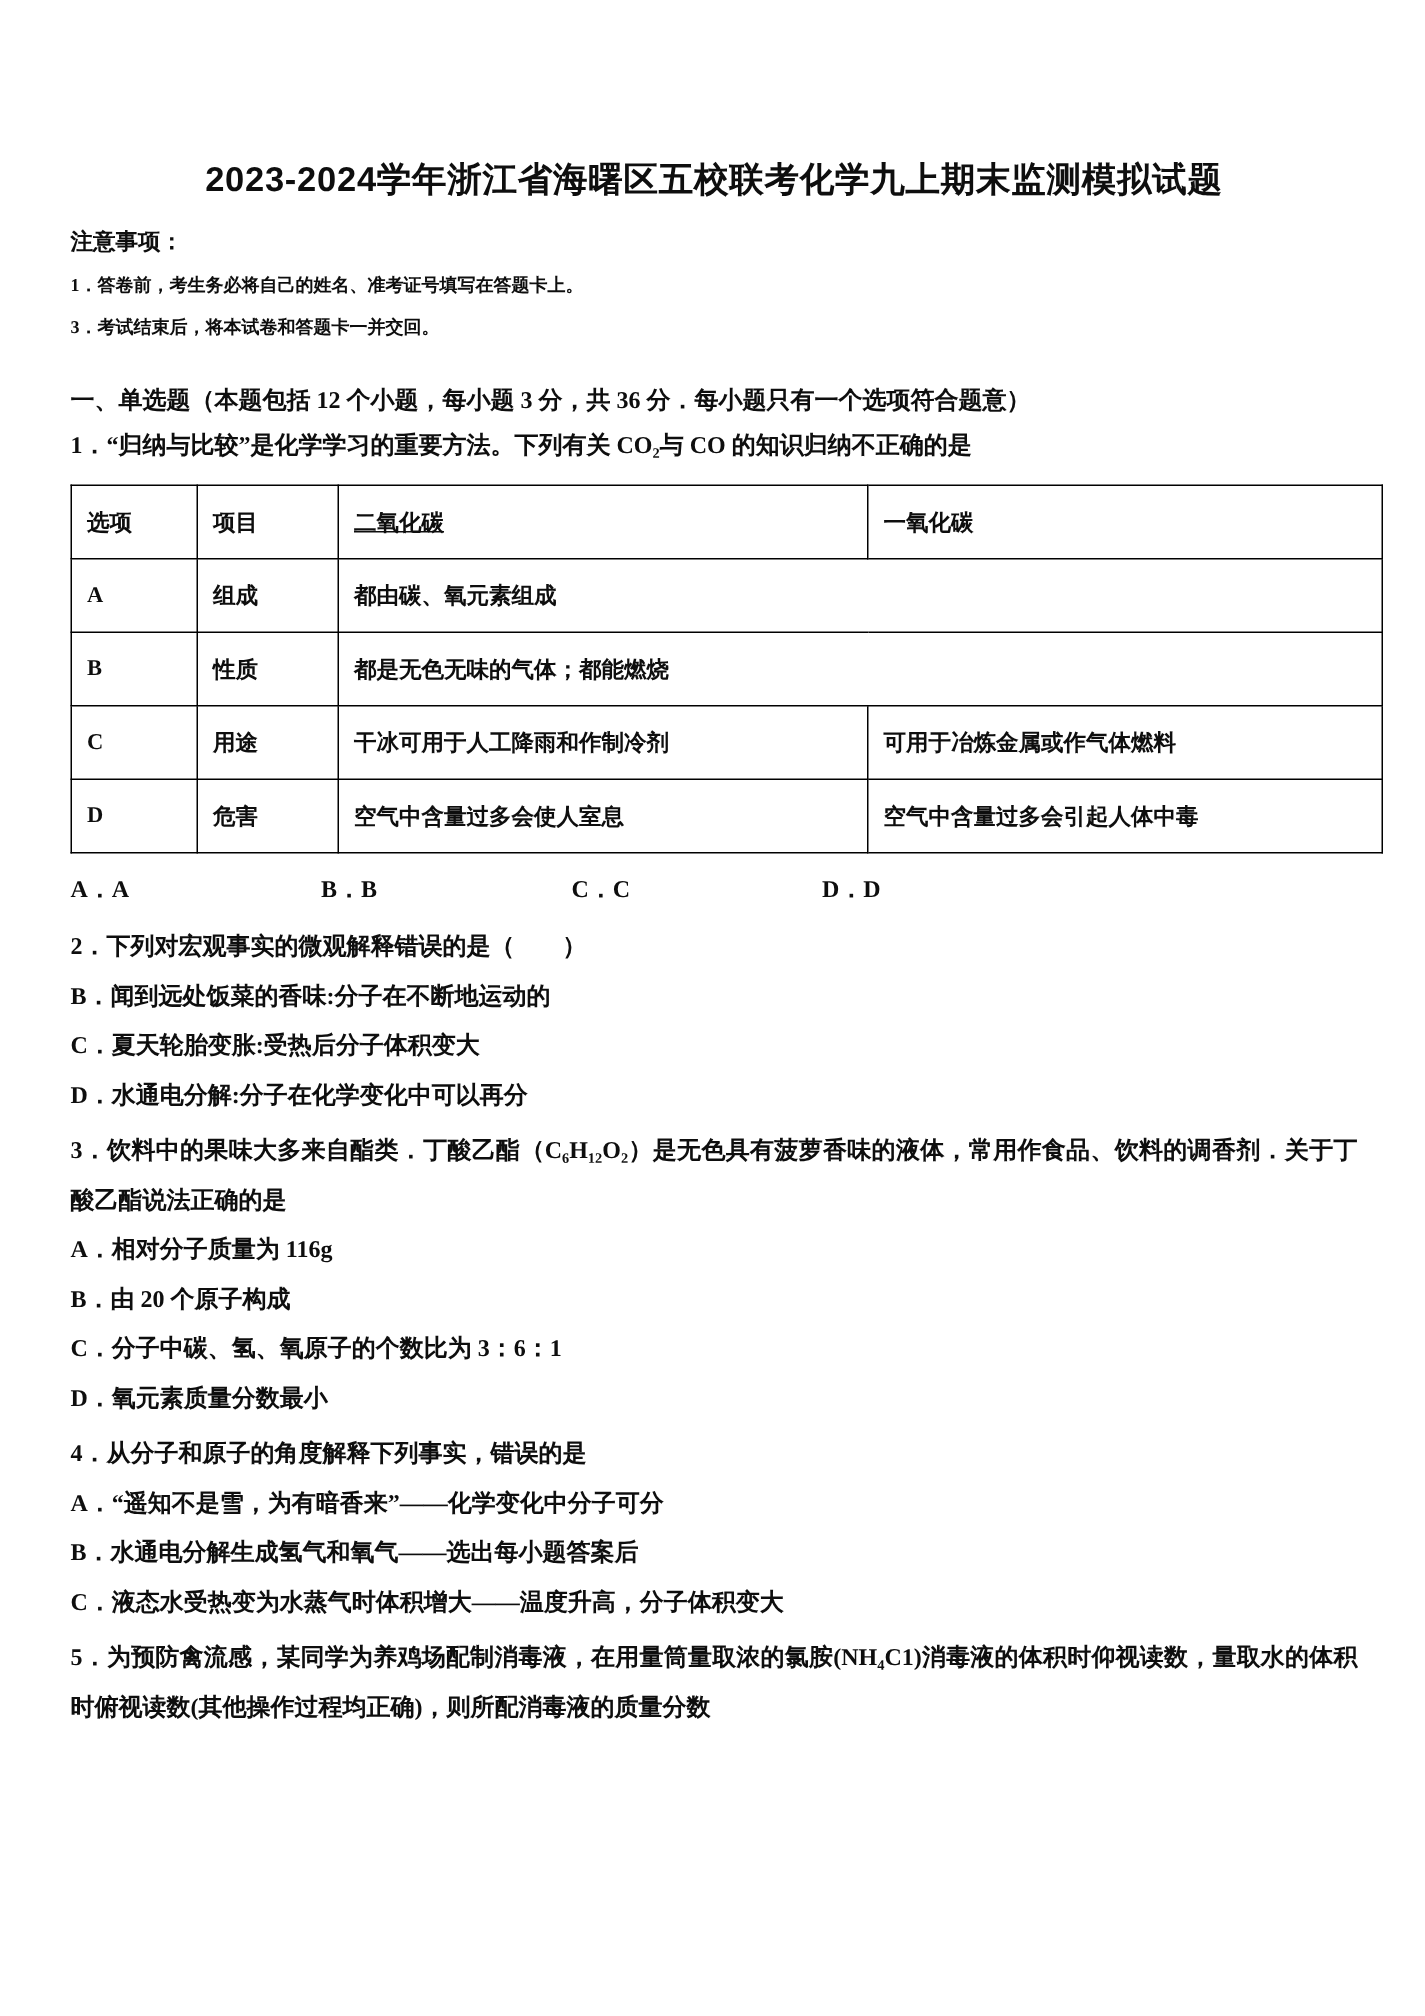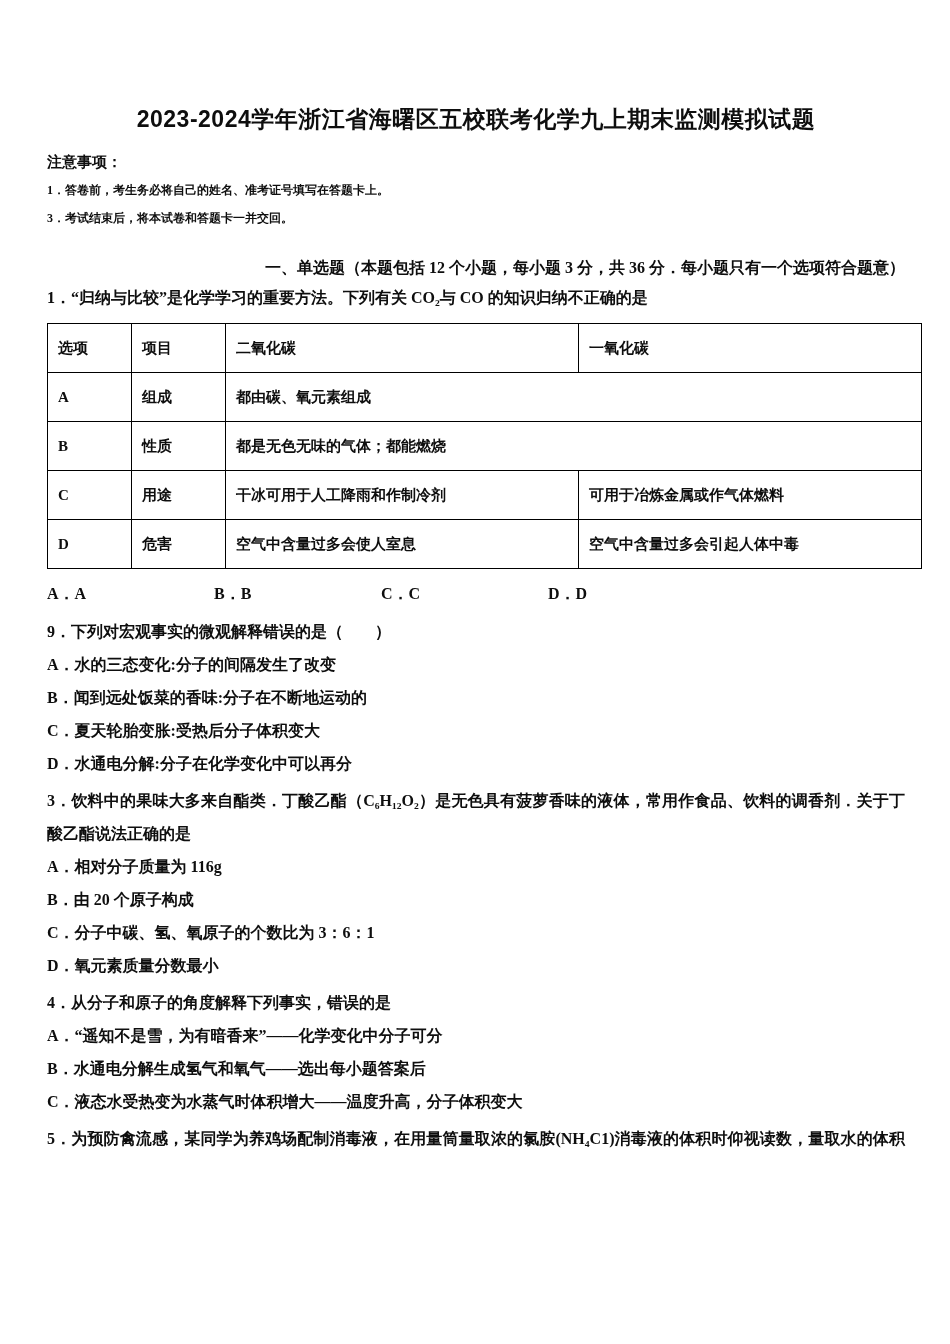--- a/index.html
+++ b/index.html
@@ -19,21 +19,21 @@
     margin: 0 0 14px 0;
     font-size: 23px;
     line-height: 30px;
     text-align: center;
     font-family: "Liberation Sans", "DejaVu Sans", sans-serif;
     font-weight: 900;
     letter-spacing: 0.5px;
   }
   .notice-head { font-size: 15px; line-height: 28px; margin: 0; }
   .note { font-size: 12px; line-height: 28px; margin: 0; text-align: justify; }
-  .section-heading { font-size: 16px; line-height: 27px; margin: 22px 0 0 0; text-align: right; }
+  .section-heading { font-size: 16px; line-height: 27px; margin: 22px 0 0 0; }
   .qtext { font-size: 16px; line-height: 33px; margin: 0; }
   .just { text-align: justify; }
   .opt { font-size: 16px; line-height: 33px; margin: 0; }
   .gap-sm { margin-top: 4px; }
   .gap-md { margin-top: 8px; }
 
   table.qtable {
     border-collapse: collapse;
     table-layout: fixed;
     width: 790px;
@@ -44,21 +44,21 @@
     border: 1.5px solid #000;
     height: 44px;
     padding: 2px 10px;
     text-align: left;
     vertical-align: middle;
     font-weight: 700;
     overflow: hidden;
   }
   .col-opt  { width: 63px; }
   .col-item { width: 73px; }
-  .col-co2  { width: 332px; }
+  .col-co2  { width: 332px; text-decoration: underline; }
   .col-co   { width: 322px; }
 
   .opts-inline { font-size: 16px; line-height: 26px; margin-top: 12px; }
   .opts-inline .opt-cell { display: inline-block; width: 167px; }
   .opts-inline .opt-cell:last-child { width: auto; }
 </style>
 </head>
 <body>
 
 <div class="page">
@@ -103,22 +103,21 @@
       <td>空气中含量过多会使人室息</td>
       <td>空气中含量过多会引起人体中毒</td>
     </tr>
   </tbody>
     </table>
 
   <div class="opts-inline">
     <span class="opt-cell">A．A</span><span class="opt-cell">B．B</span><span class="opt-cell">C．C</span><span class="opt-cell">D．D</span>
   </div>
 
-  <p class="qtext gap-md">9．下列对宏观事实的微观解释错误的是（　　）</p>
-  <p class="opt">A．水的三态变化:分子的间隔发生了改变</p>
+  <p class="qtext gap-md">2．下列对宏观事实的微观解释错误的是（　　）</p>
   <p class="opt">B．闻到远处饭菜的香味:分子在不断地运动的</p>
   <p class="opt">C．夏天轮胎变胀:受热后分子体积变大</p>
   <p class="opt">D．水通电分解:分子在化学变化中可以再分</p>
 
   <p class="qtext just gap-sm">3．饮料中的果味大多来自酯类．丁酸乙酯（C₆H₁₂O₂）是无色具有菠萝香味的液体，常用作食品、饮料的调香剂．关于丁酸乙酯说法正确的是</p>
   <p class="opt">A．相对分子质量为 116g</p>
   <p class="opt">B．由 20 个原子构成</p>
   <p class="opt">C．分子中碳、氢、氧原子的个数比为 3：6：1</p>
   <p class="opt">D．氧元素质量分数最小</p>
 

